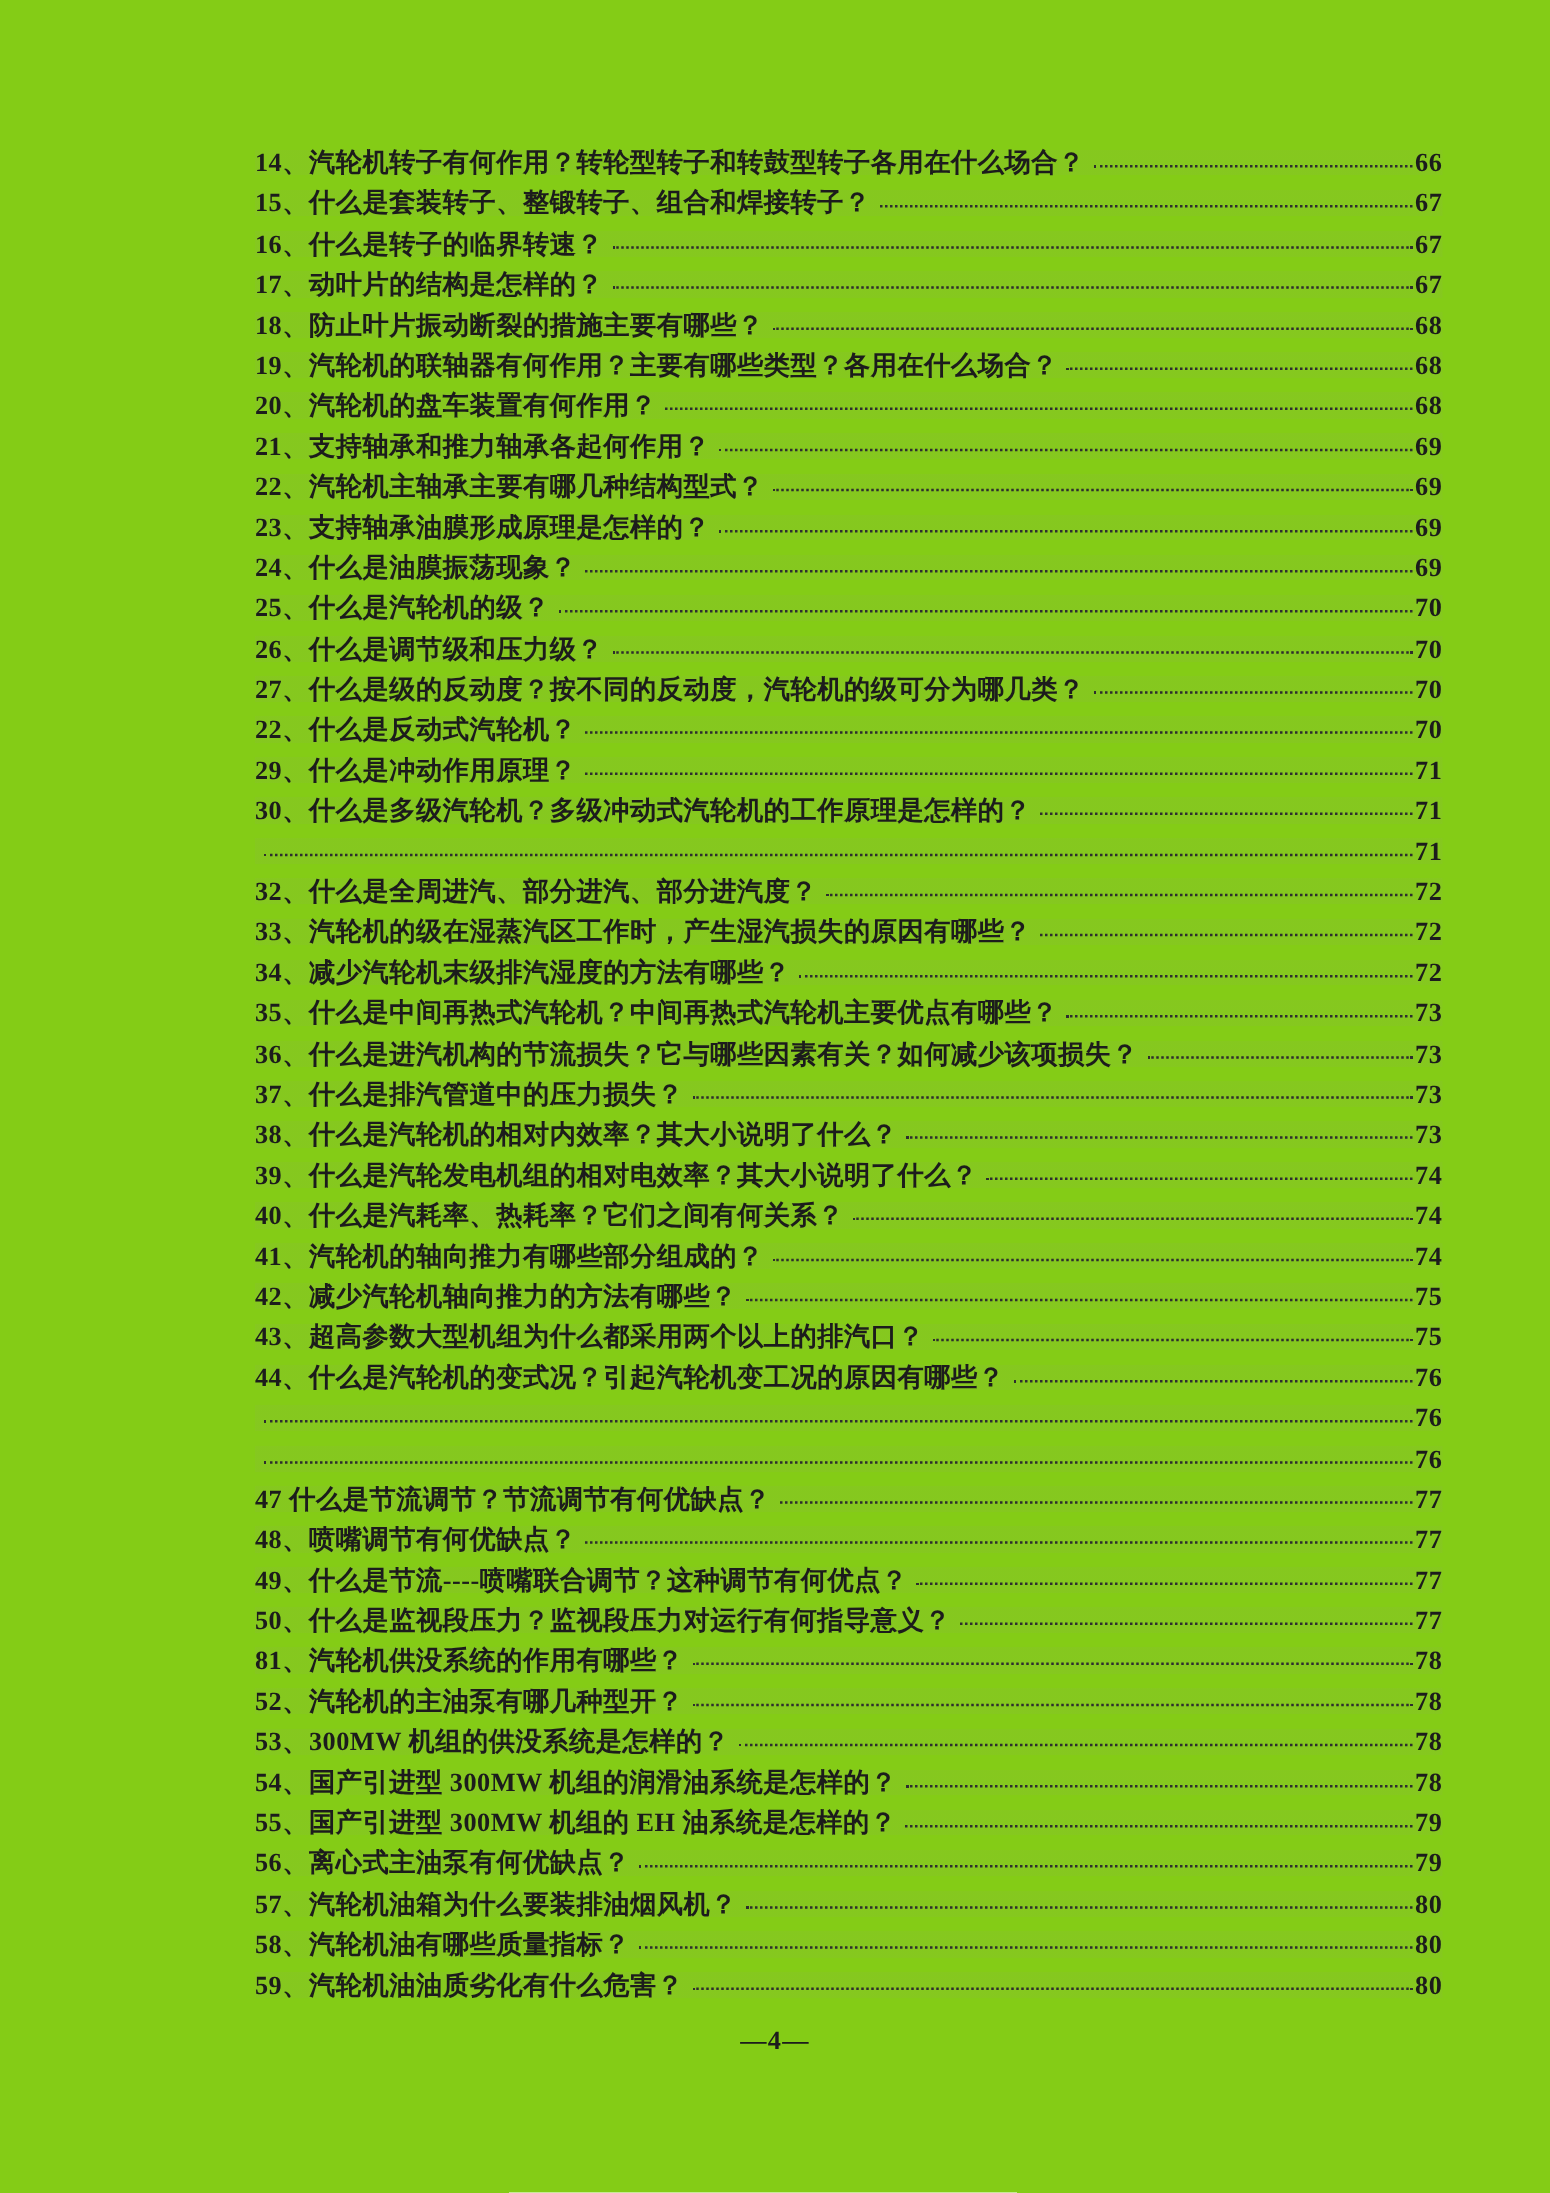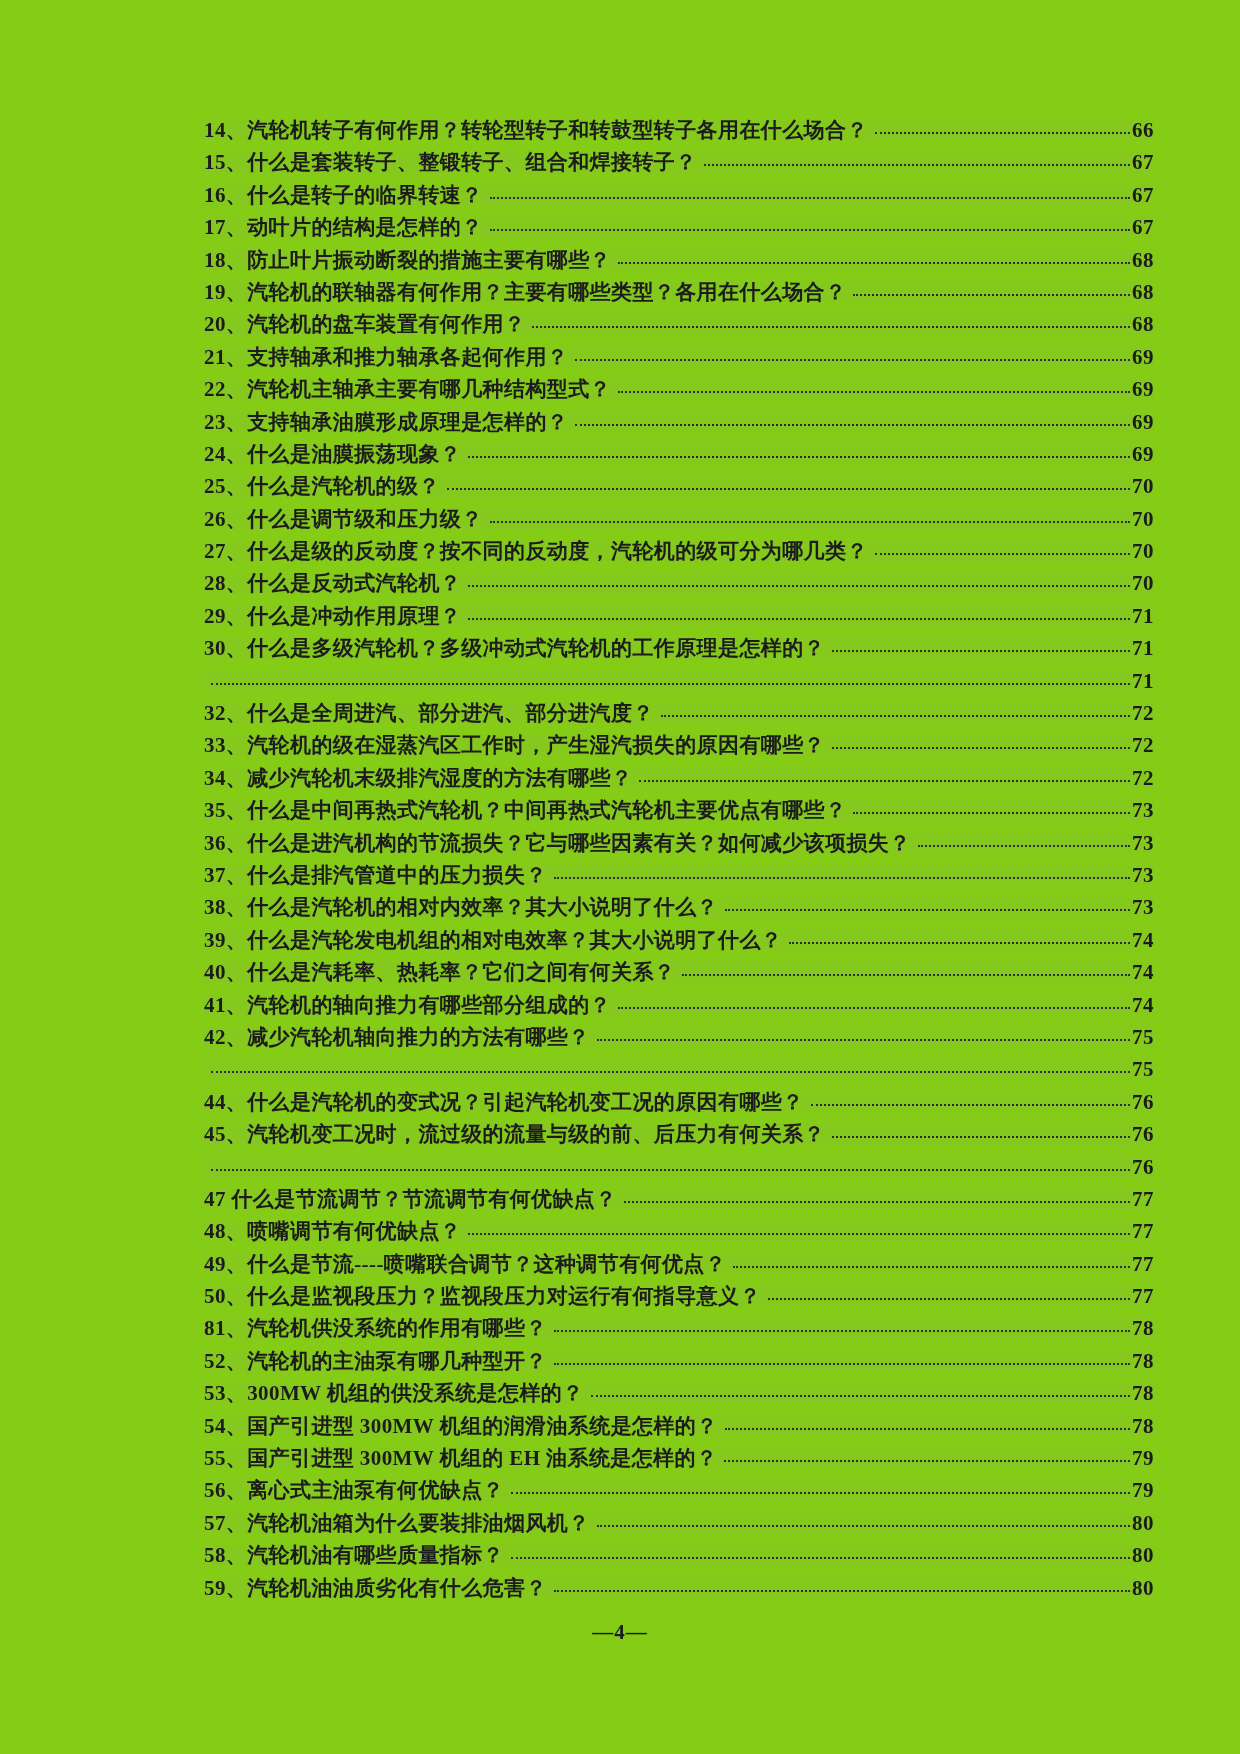--- a/index.html
+++ b/index.html
@@ -135,21 +135,21 @@
       <span class="toc-label">26、什么是调节级和压力级？</span>
       <span class="toc-leader"></span>
       <span class="toc-page">70</span>
     </div>
       <div class="toc-row">
       <span class="toc-label">27、什么是级的反动度？按不同的反动度，汽轮机的级可分为哪几类？</span>
       <span class="toc-leader"></span>
       <span class="toc-page">70</span>
     </div>
       <div class="toc-row">
-      <span class="toc-label">28、什么是反动式汽轮机？</span>
+      <span class="toc-label">22、什么是反动式汽轮机？</span>
       <span class="toc-leader"></span>
       <span class="toc-page">70</span>
     </div>
       <div class="toc-row">
       <span class="toc-label">29、什么是冲动作用原理？</span>
       <span class="toc-leader"></span>
       <span class="toc-page">71</span>
     </div>
       <div class="toc-row">
       <span class="toc-label">30、什么是多级汽轮机？多级冲动式汽轮机的工作原理是怎样的？</span>
@@ -209,30 +209,30 @@
       <span class="toc-label">41、汽轮机的轴向推力有哪些部分组成的？</span>
       <span class="toc-leader"></span>
       <span class="toc-page">74</span>
     </div>
       <div class="toc-row">
       <span class="toc-label">42、减少汽轮机轴向推力的方法有哪些？</span>
       <span class="toc-leader"></span>
       <span class="toc-page">75</span>
     </div>
       <div class="toc-row">
+      <span class="toc-label">43、超高参数大型机组为什么都采用两个以上的排汽口？</span>
       <span class="toc-leader"></span>
       <span class="toc-page">75</span>
     </div>
       <div class="toc-row">
       <span class="toc-label">44、什么是汽轮机的变式况？引起汽轮机变工况的原因有哪些？</span>
       <span class="toc-leader"></span>
       <span class="toc-page">76</span>
     </div>
       <div class="toc-row">
-      <span class="toc-label">45、汽轮机变工况时，流过级的流量与级的前、后压力有何关系？</span>
       <span class="toc-leader"></span>
       <span class="toc-page">76</span>
     </div>
       <div class="toc-row">
       <span class="toc-leader"></span>
       <span class="toc-page">76</span>
     </div>
       <div class="toc-row">
       <span class="toc-label">47 什么是节流调节？节流调节有何优缺点？</span>
       <span class="toc-leader"></span>

